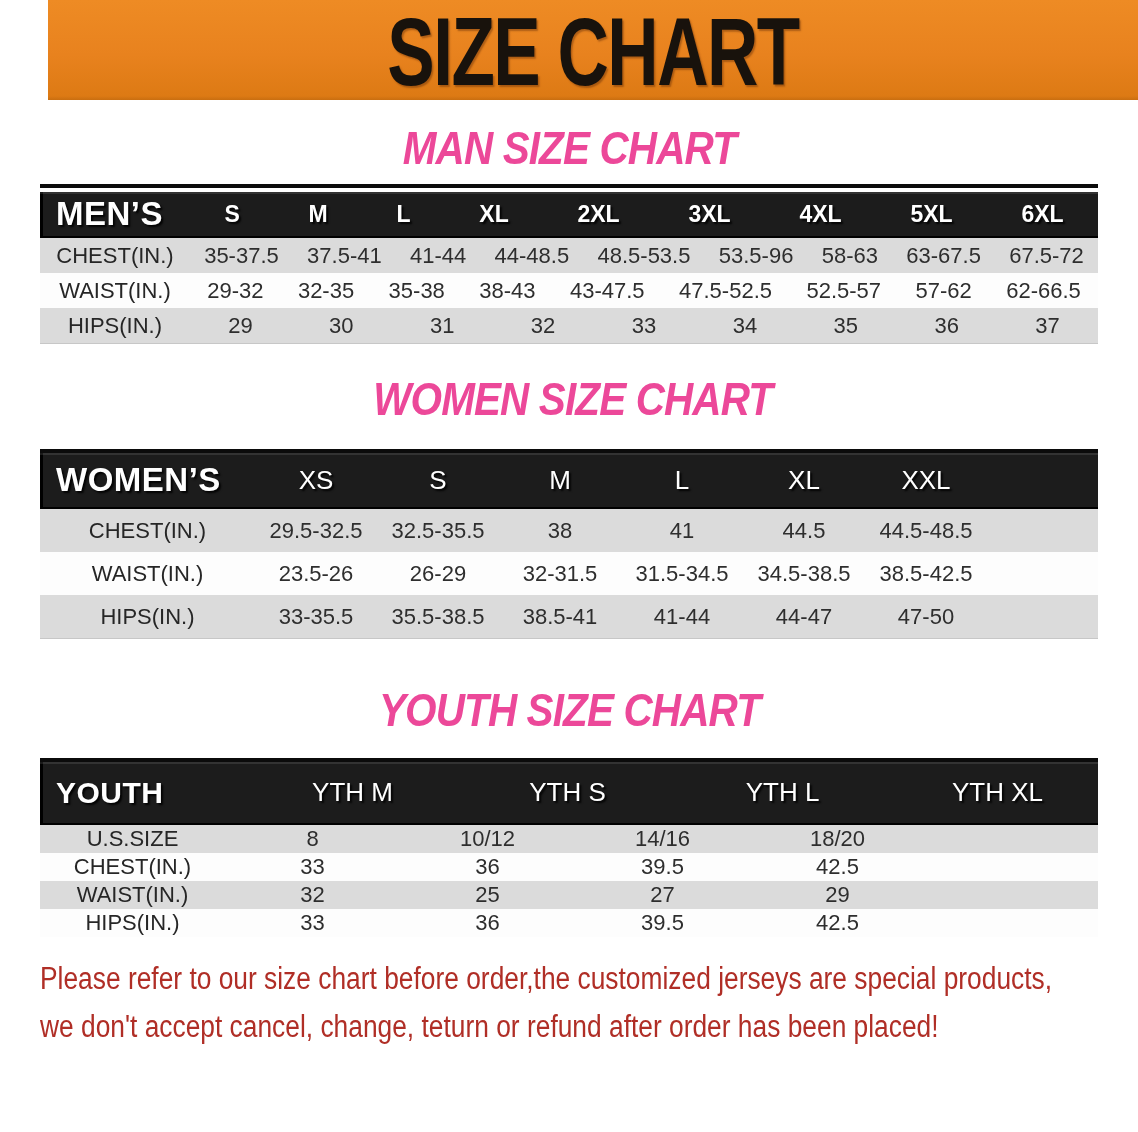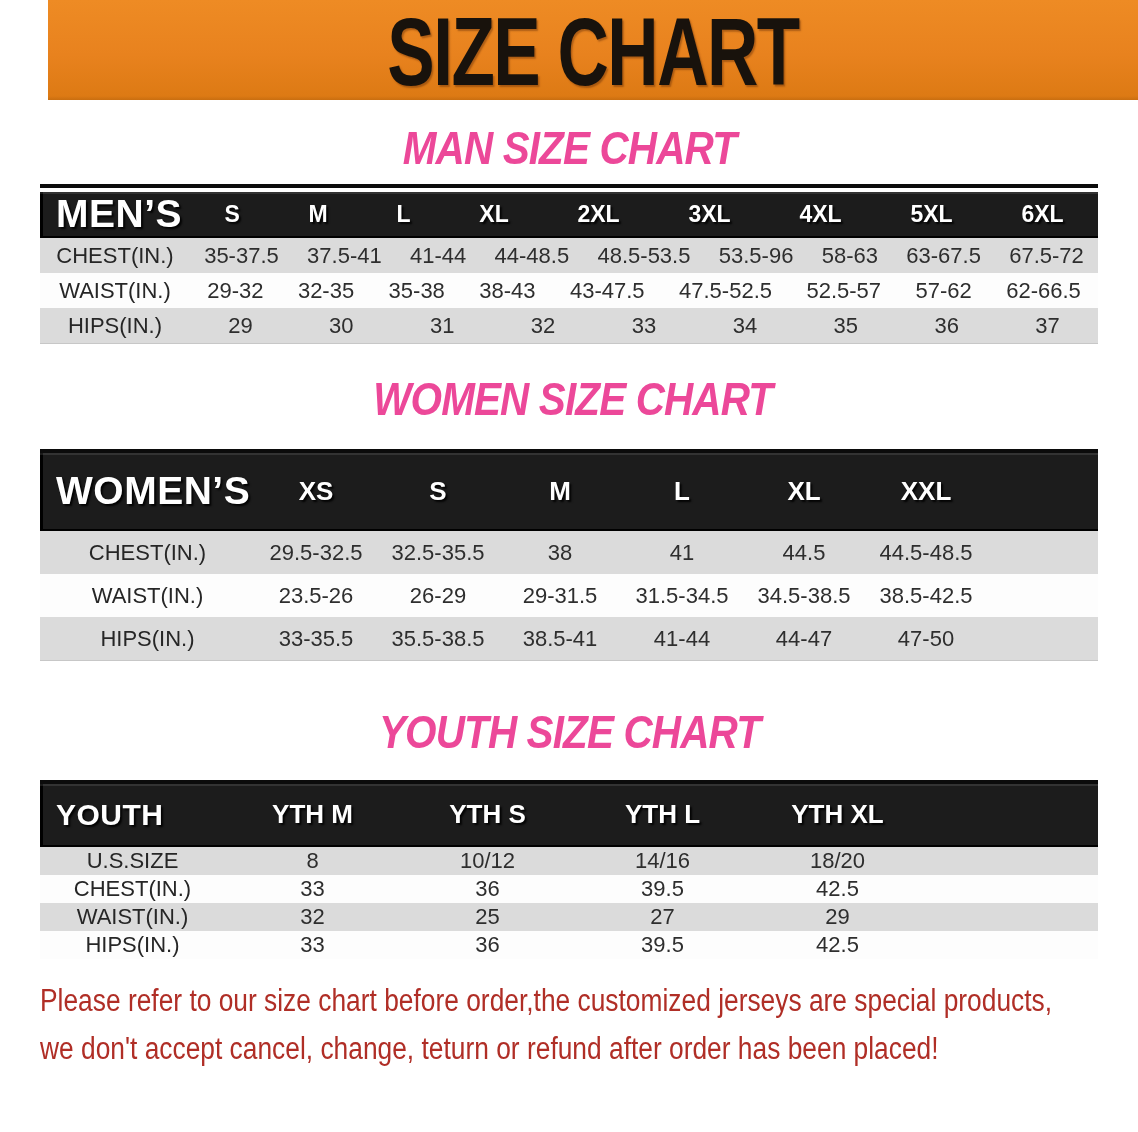--- a/index.html
+++ b/index.html
@@ -46,29 +46,29 @@
   .t-grid{display:grid;align-items:center;}
   .table-men   .t-grid{grid-template-columns:150px repeat(9,auto);}
   .table-women .t-grid{grid-template-columns:215px repeat(6,122px) 1fr;}
   .table-youth .t-grid{grid-template-columns:185px repeat(4,175px) 1fr;}
   .t-head{
     background:var(--header-black);color:#FFFFFF;
     border-bottom:2px solid #000;
     box-shadow:inset 0 2px 0 rgba(255,255,255,0.10), inset 3px 0 0 #000;
   }
   .table-men   .t-head{height:46px;}
-  .table-women .t-head{height:78px;}
-  .table-youth .t-head{height:63px;}
+  .table-women .t-head{height:56px;}
+  .table-youth .t-head{height:63px;gap:40px;}
   .t-hcell{
     text-align:center;font-size:23px;font-weight:600;
     text-shadow:2px 2px 2px rgba(0,0,0,0.9);white-space:nowrap;padding:0 6px;
   }
-  .table-women .t-hcell,.table-youth .t-hcell{font-size:26px;font-weight:700;}
+  .table-women .t-hcell,.table-youth .t-hcell{font-size:26px;font-weight:400;}
   .t-hcell.t-label{
-    text-align:left;padding-left:16px;font-size:39px;font-weight:700;letter-spacing:0.5px;
+    text-align:left;padding-left:16px;font-size:33px;font-weight:700;letter-spacing:0.5px;
   }
   .table-youth .t-hcell.t-label{font-size:30px;}
   .t-row{background:#FDFDFD;}
   .t-row:nth-child(odd){background:var(--row-gray);box-shadow:0 1px 0 #c7c7c7;}
   .table-men   .t-row{height:35px;}
   .table-women .t-row{height:43px;}
   .table-youth .t-row{height:28px;}
   .t-cell{
     text-align:center;font-size:22px;color:var(--text-dark);
     white-space:nowrap;padding:0 8px;
@@ -166,21 +166,21 @@
         <div class="t-cell">32.5-35.5</div>
         <div class="t-cell">38</div>
         <div class="t-cell">41</div>
         <div class="t-cell">44.5</div>
         <div class="t-cell">44.5-48.5</div>
       </div>
       <div class="t-row t-grid">
         <div class="t-cell t-label">WAIST(IN.)</div>
         <div class="t-cell">23.5-26</div>
         <div class="t-cell">26-29</div>
-        <div class="t-cell">29-31.5</div>
+        <div class="t-cell">32-31.5</div>
         <div class="t-cell">31.5-34.5</div>
         <div class="t-cell">34.5-38.5</div>
         <div class="t-cell">38.5-42.5</div>
       </div>
       <div class="t-row t-grid">
         <div class="t-cell t-label">HIPS(IN.)</div>
         <div class="t-cell">33-35.5</div>
         <div class="t-cell">35.5-38.5</div>
         <div class="t-cell">38.5-41</div>
         <div class="t-cell">41-44</div>

